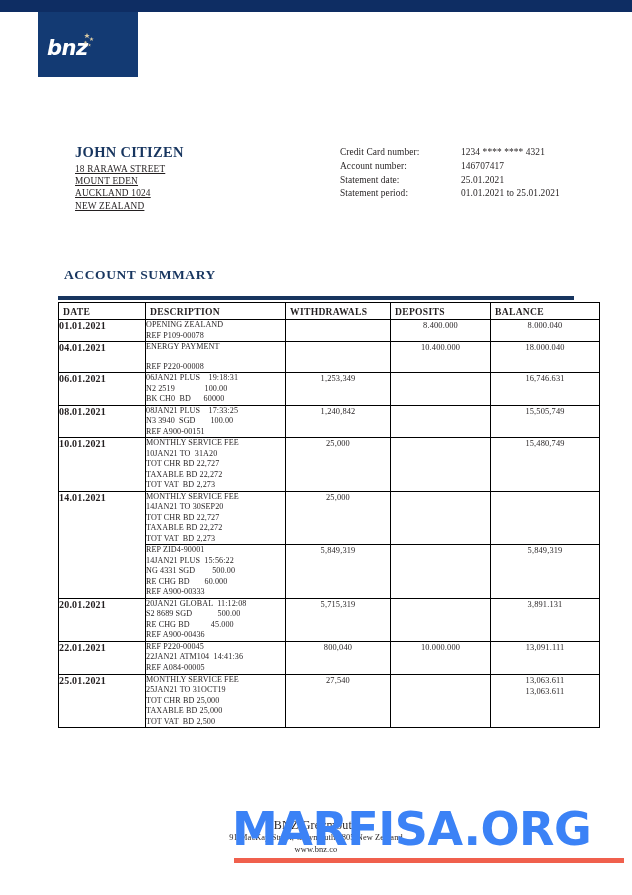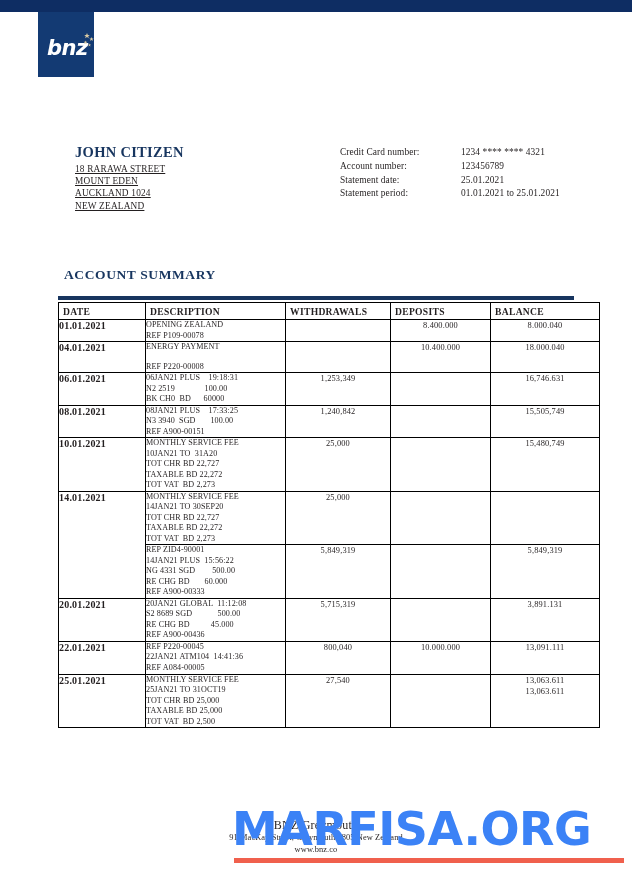--- a/index.html
+++ b/index.html
@@ -26,20 +26,21 @@
   }
 
   
   .logo-box {
     position: absolute;
     left: 38px;
     top: 12px;
     width: 56px;
     height: 65px;
     background: #133a73;
+    padding-left: 44px;
   }
   .logo-text {
     position: absolute;
     left: 9px;
     top: 26px;
     font-family: "DejaVu Sans", sans-serif;
     font-style: italic;
     font-weight: bold;
     font-size: 21px;
     letter-spacing: -0.5px;
@@ -250,21 +251,21 @@
   <div class="customer-line">NEW ZEALAND</div>
 </div>
 
 <div class="acct-meta">
   <div class="acct-row">
     <span class="acct-label">Credit Card number:</span>
     <span class="acct-value">1234 **** **** 4321</span>
   </div>
   <div class="acct-row">
     <span class="acct-label">Account number:</span>
-    <span class="acct-value">123456789</span>
+    <span class="acct-value">146707417</span>
   </div>
   <div class="acct-row">
     <span class="acct-label">Statement date:</span>
     <span class="acct-value">25.01.2021</span>
   </div>
   <div class="acct-row">
     <span class="acct-label">Statement period:</span>
     <span class="acct-value">01.01.2021 to 25.01.2021</span>
   </div>
 </div>

